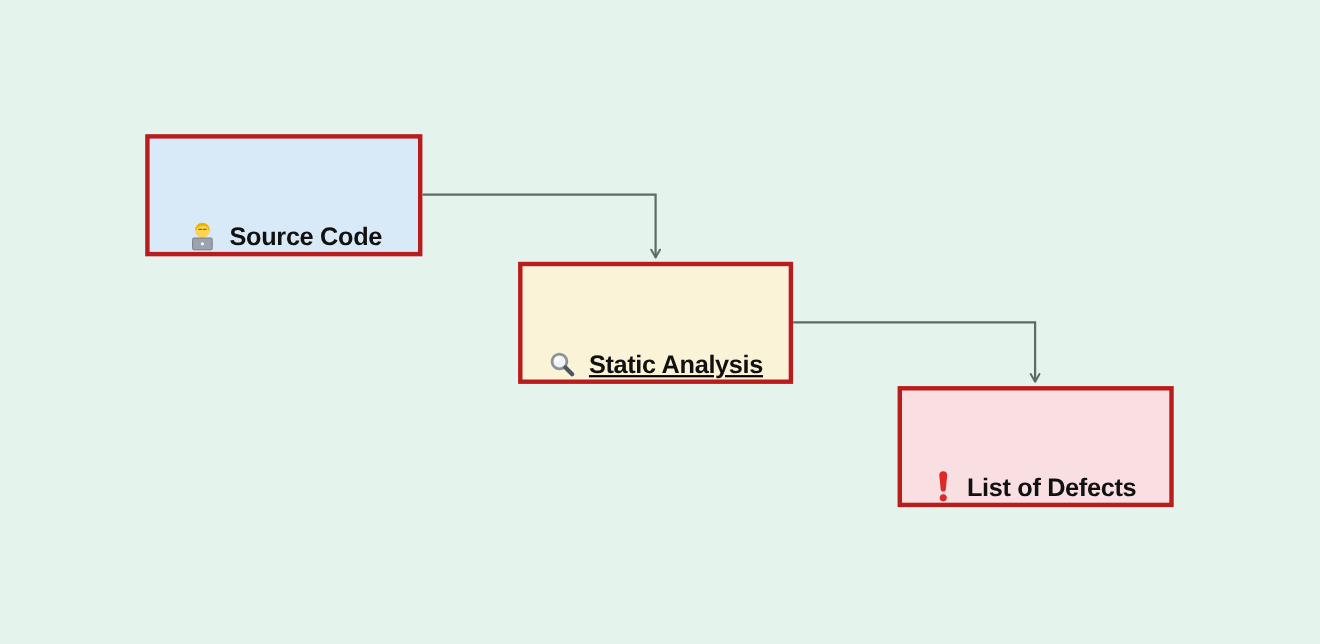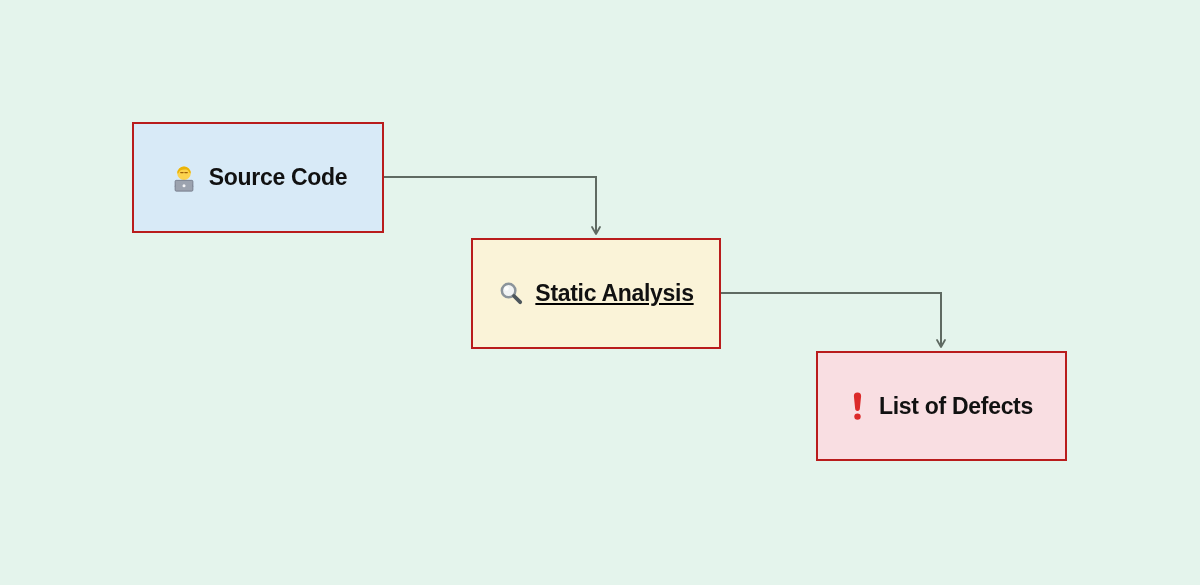--- a/index.html
+++ b/index.html
@@ -19,23 +19,23 @@
     pointer-events: none;
   }
   .connector-layer polyline {
     fill: none;
     stroke-width: 2;
     pointer-events: stroke;
   }
 
   .node {
     position: absolute;
-    border: 2px solid #b91c1c;
+    border: 4px solid #b91c1c;
     display: flex;
-    align-items: center;
+    align-items: flex-end;
     justify-content: center;
     gap: 10px;
     cursor: default;
   }
   .node .label {
     font-size: 23px;
     font-weight: 700;
     color: #111111;
     letter-spacing: -0.3px;
     white-space: nowrap;

